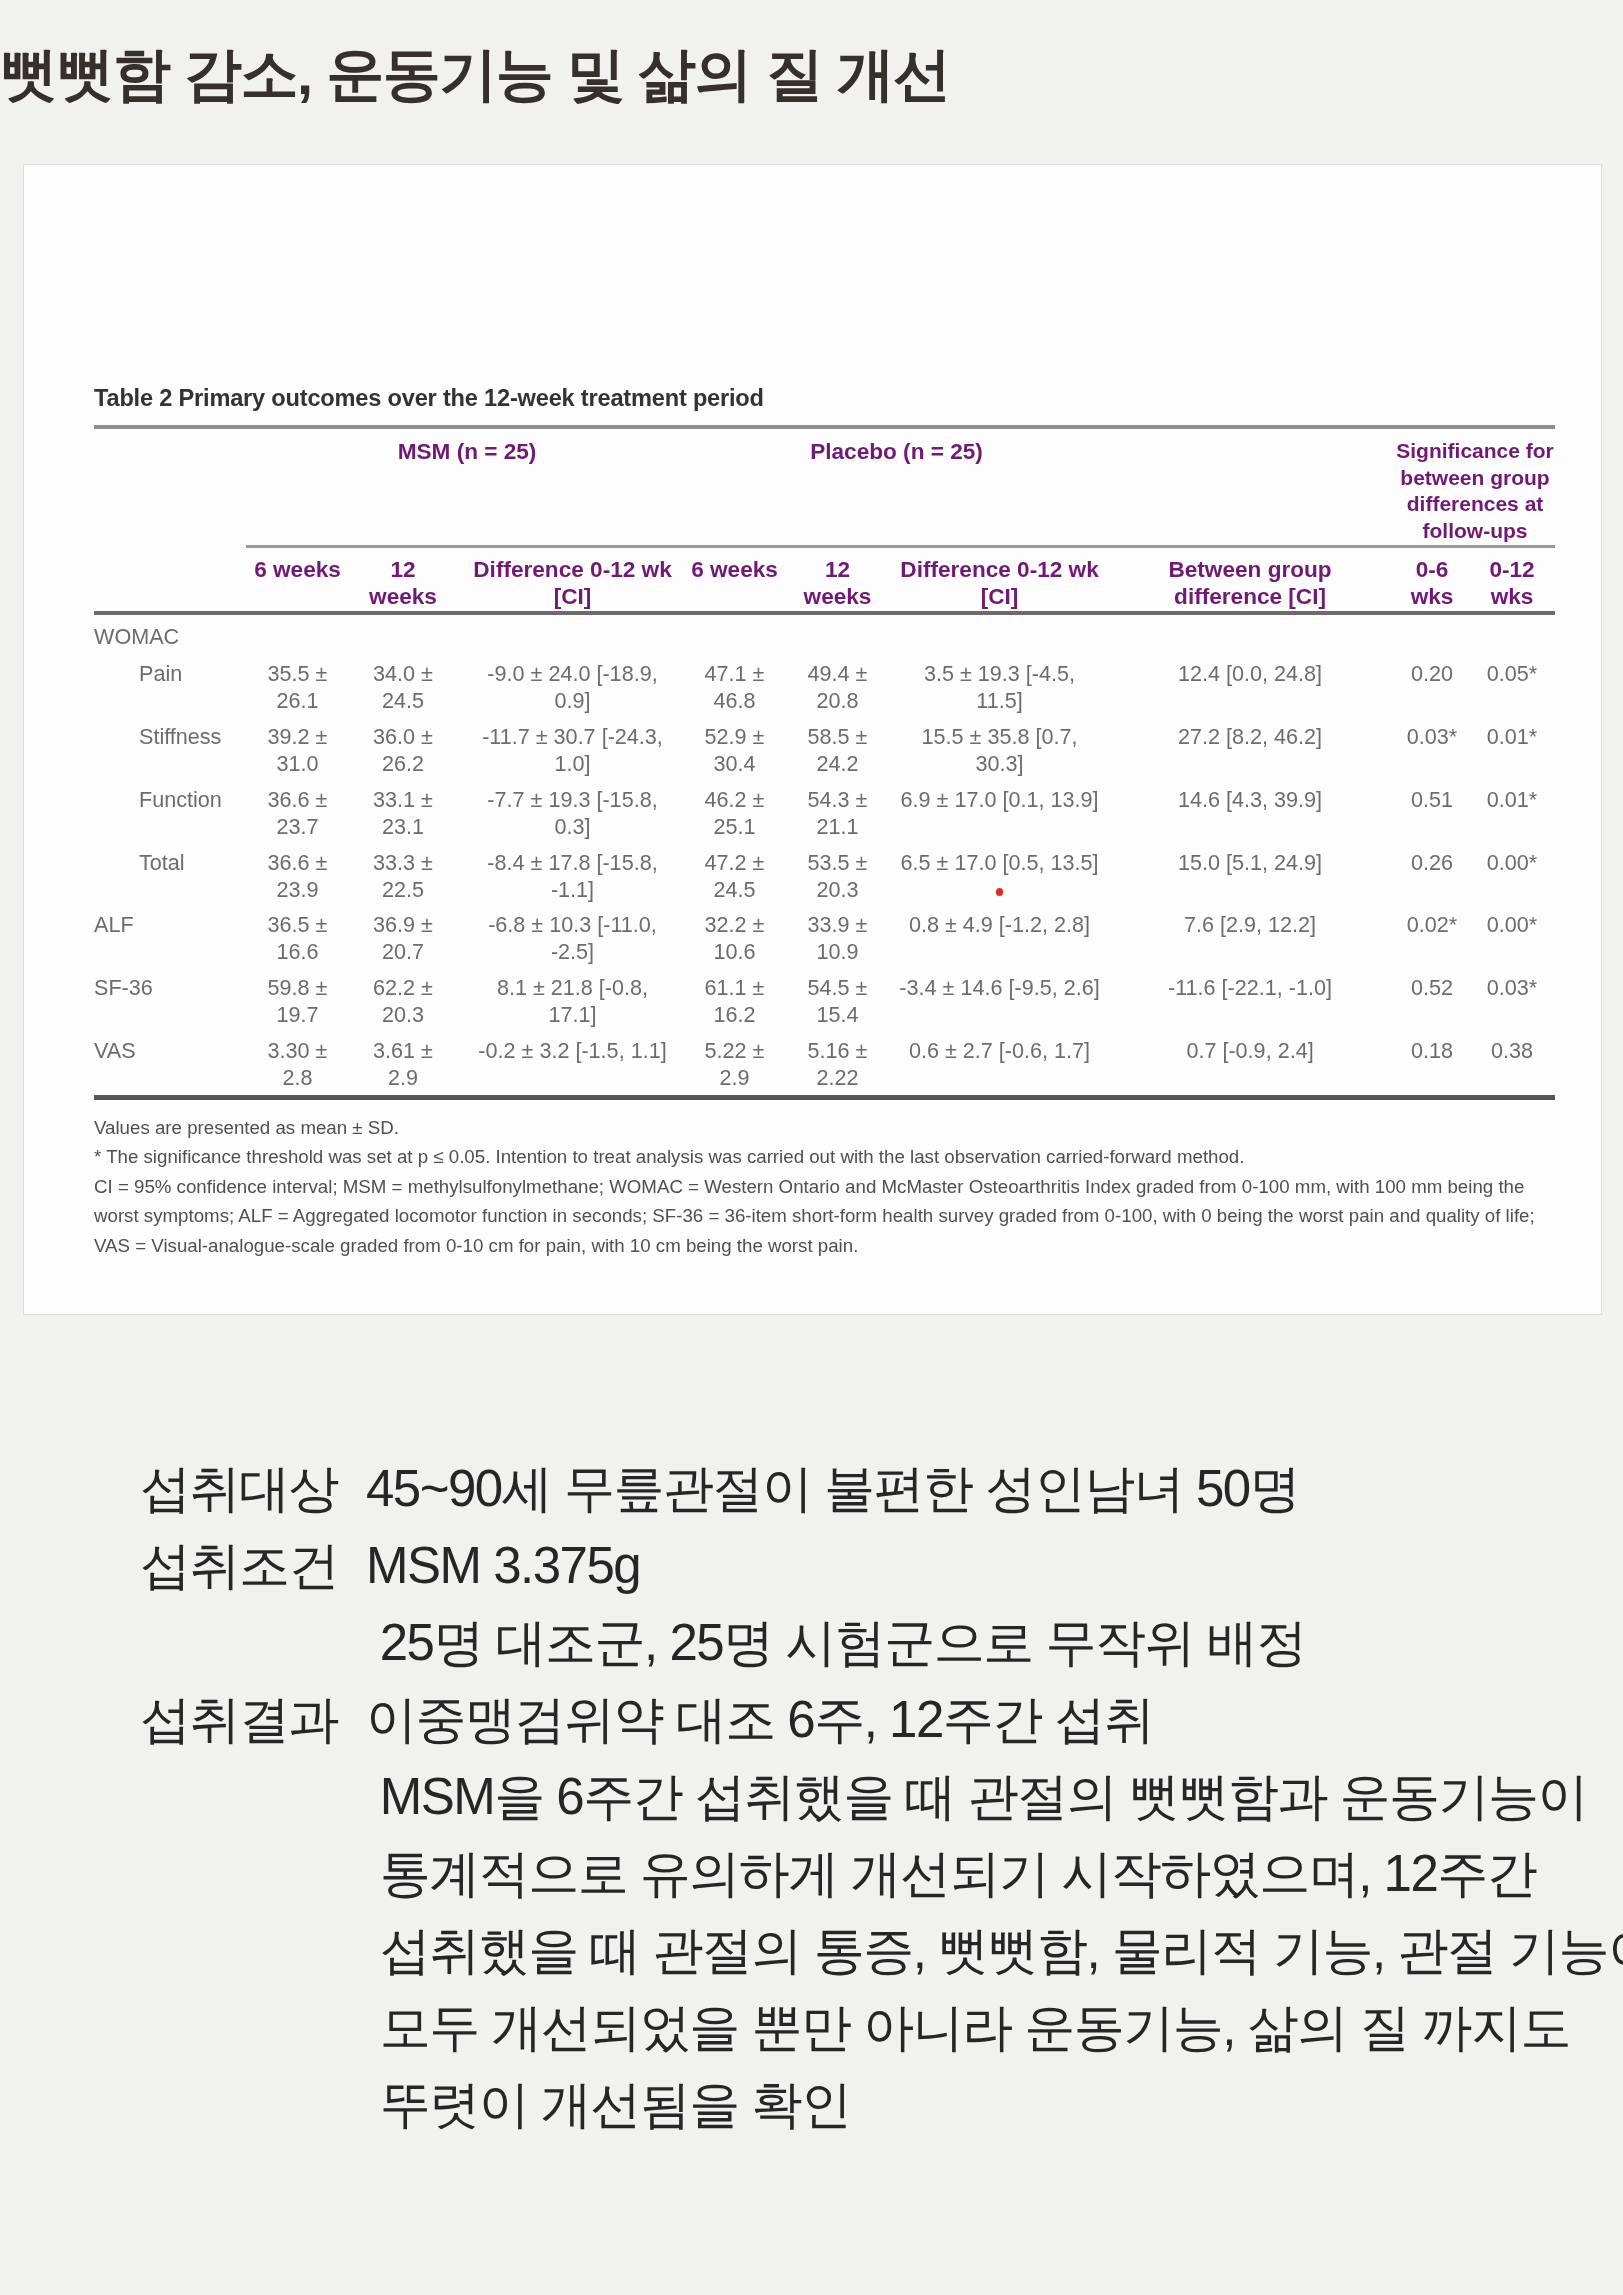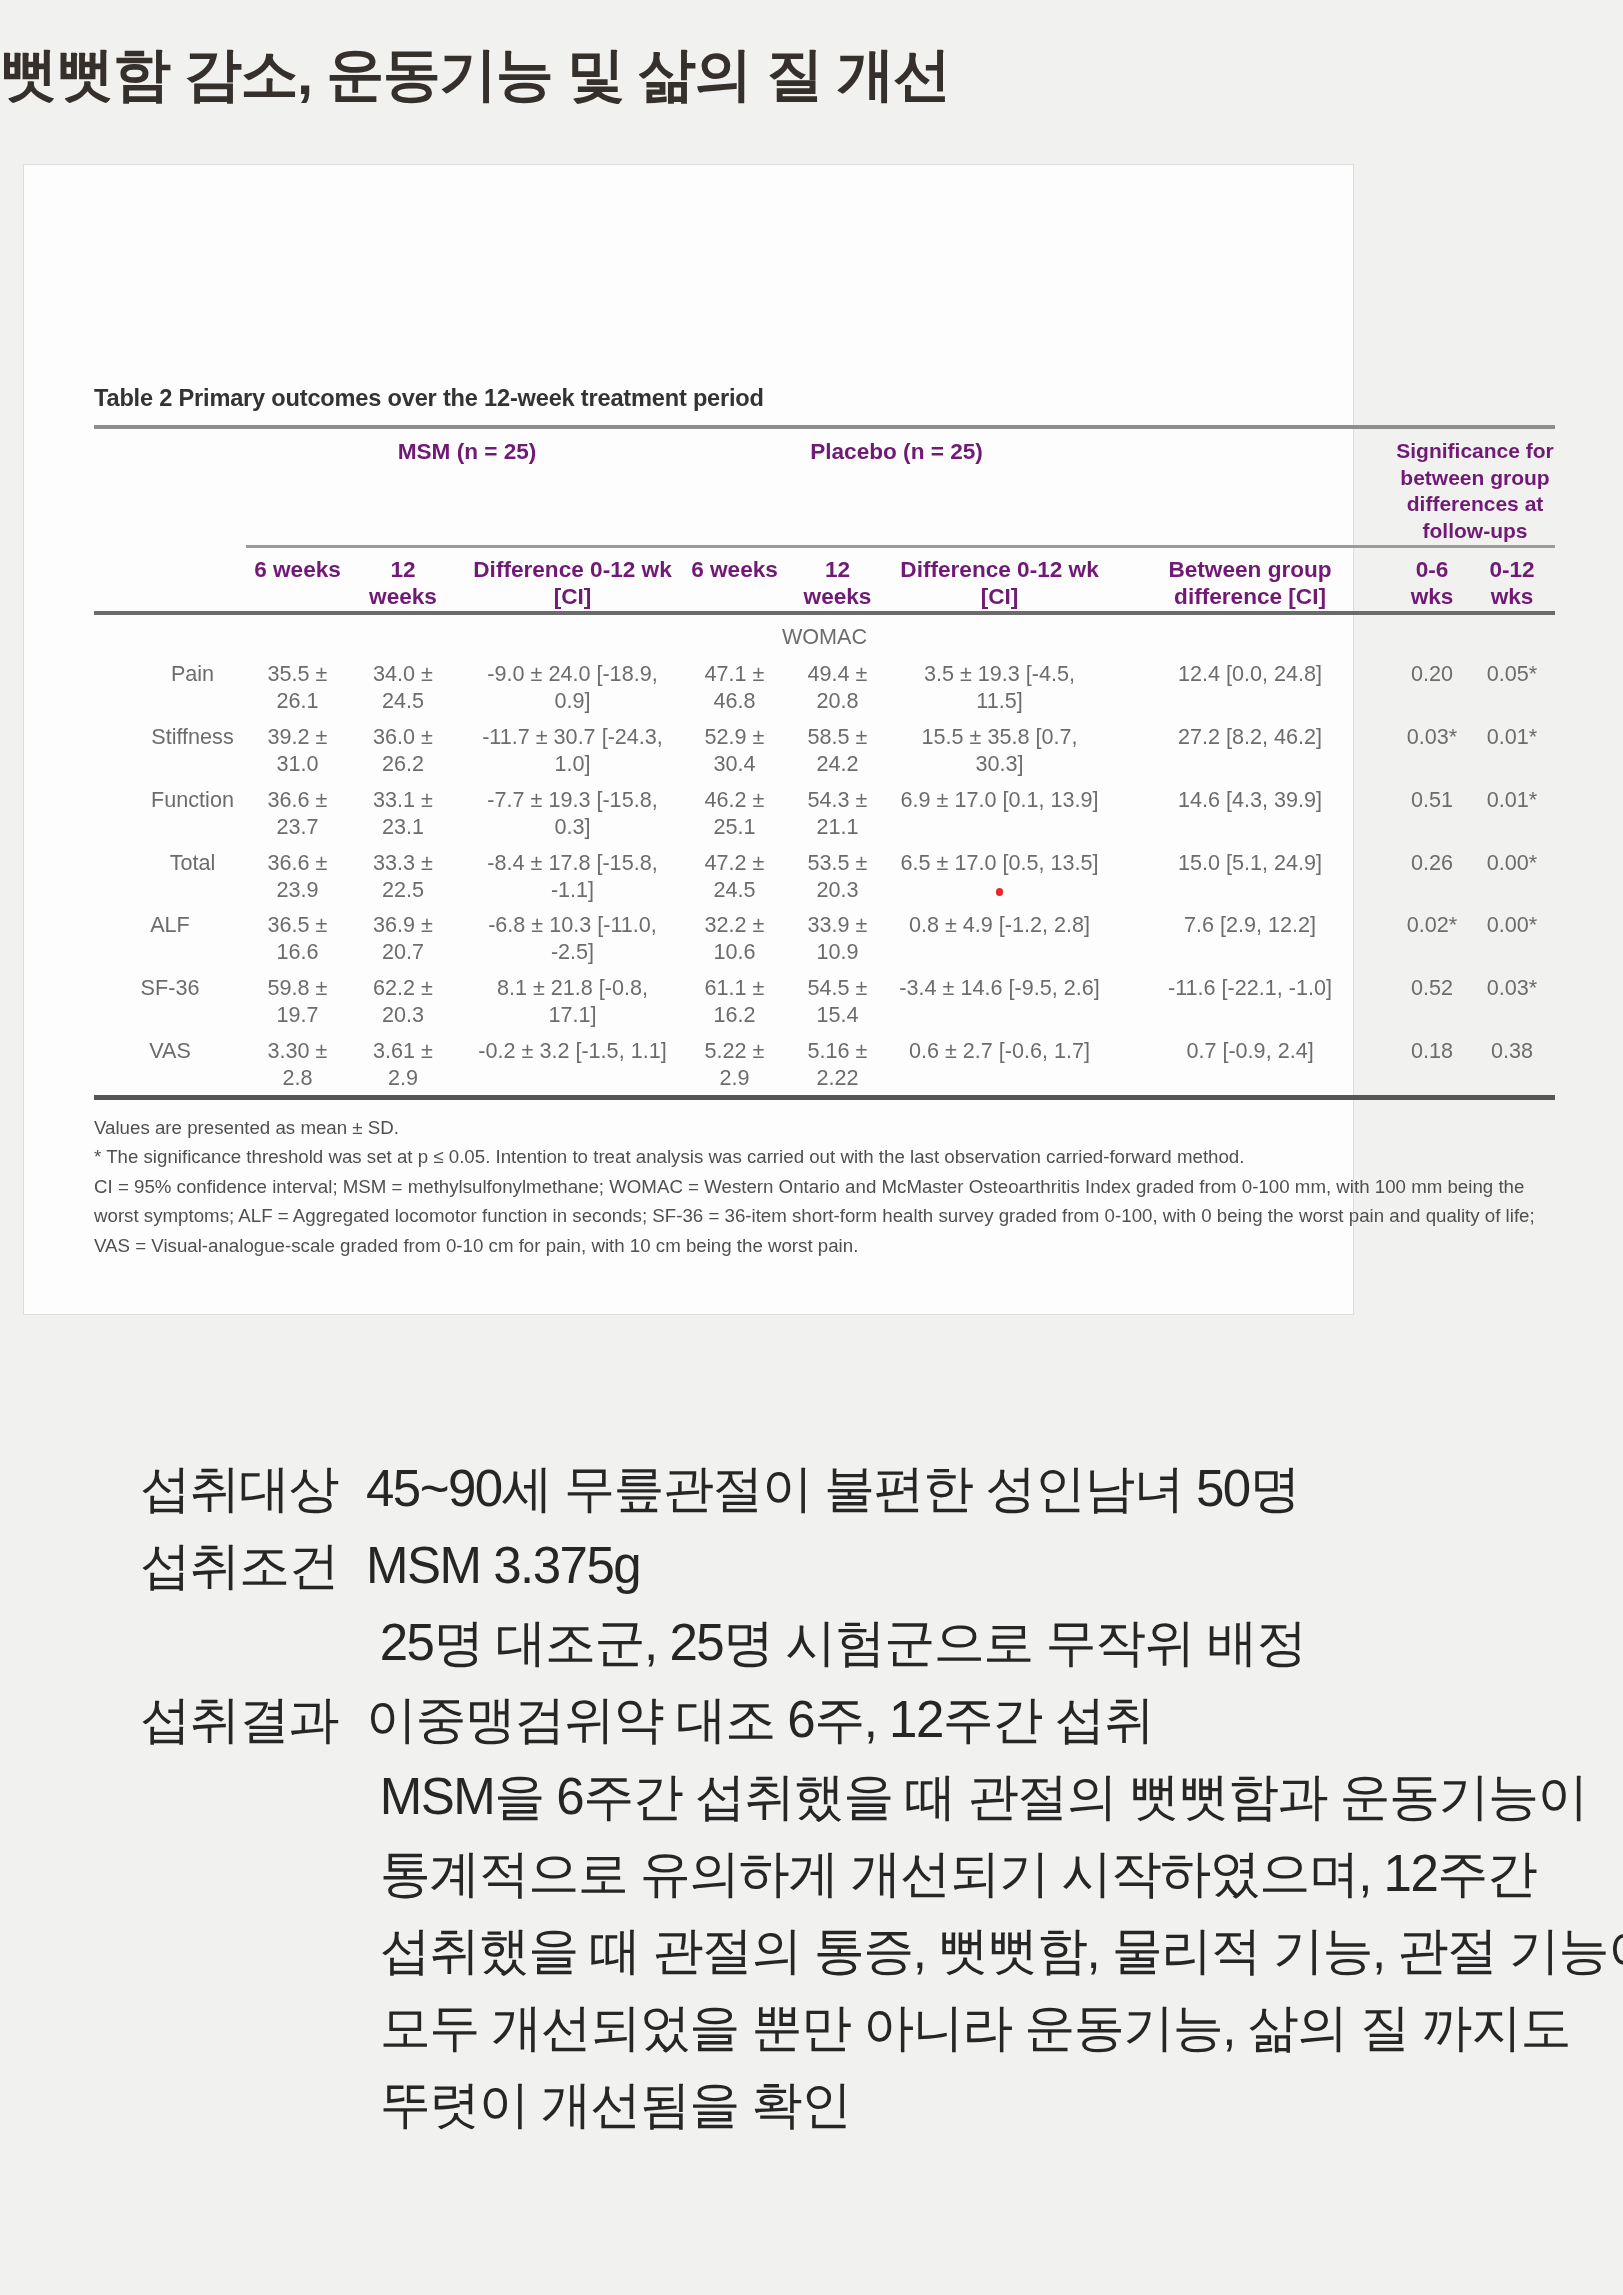--- a/index.html
+++ b/index.html
@@ -14,21 +14,21 @@
     margin:42px 0 0;
     font-size:58px;
     font-weight:800;
     letter-spacing:-1.5px;
     color:#35302c;
     line-height:1.1;
   }
   .card{
     box-sizing:border-box;
     margin:58px auto 0 23px;
-    width:1331px;
+    width:1579px;
     min-height:1125px;
     background:#fdfdfd;
     border:1px solid #dedddb;
     padding:220px 49px 54px 70px;
   }
   .tbl-caption{
     font-size:23.6px;
     font-weight:700;
     color:#333333;
     letter-spacing:-0.2px;
@@ -59,21 +59,21 @@
     padding-top:7.9px;
     border-bottom:4.9px solid #6b6b6b;
   }
   tbody th,tbody td{
     font-size:21.6px;line-height:27px;
     color:#6c6c6c;font-weight:400;
     vertical-align:top;box-sizing:border-box;
     padding:4.4px 0;
   }
   tbody td{white-space:pre-line;text-align:center;}
-  tbody th.rowlbl{text-align:center;}
+  tbody th.rowlbl{text-align:left;}
   tbody th.rowlbl.indent{padding-left:45px;}
   tbody tr.section th{padding:7.9px 0 5.9px;}
   tbody tr:last-child td,tbody tr:last-child th{border-bottom:5.4px solid #565656;}
   .red-dot{
     display:block;width:7.4px;height:7.4px;border-radius:50%;
     background:#e8262c;margin:12.8px auto 0;
   }
   #footnotes{margin-top:12.8px;width:1460px;}
   #footnotes p{margin:0;font-size:18.7px;line-height:29.4px;color:#4f4f4f;}
   #study-block{

